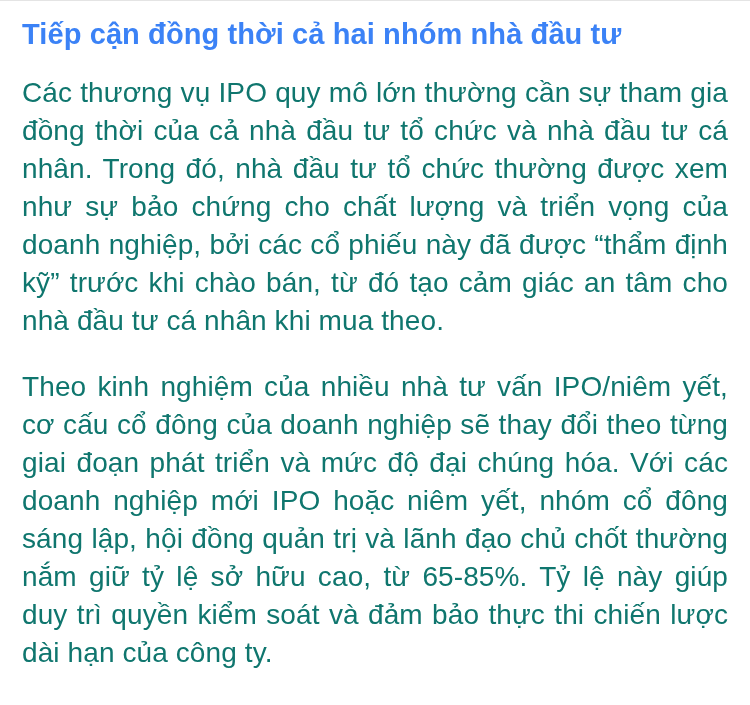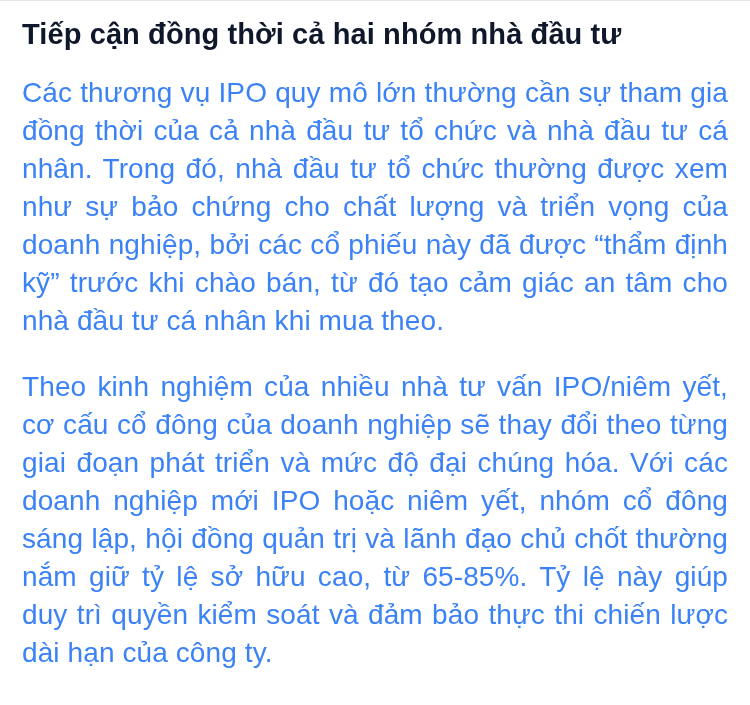--- a/index.html
+++ b/index.html
@@ -22,31 +22,31 @@
     padding: 14px 22px 0 22px;
     color: #212121;
   }
   .article-heading {
     font-size: 29px;
     font-weight: 700;
     line-height: 38px;
     margin: 0;
     padding: 0;
     letter-spacing: 0.1px;
-    color: #0f172a;
+    color: #3b82f6;
   }
   .article-paragraph {
     font-size: 28px;
     font-weight: 400;
     line-height: 38px;
     margin: 0;
     padding: 0;
     text-align: justify;
     letter-spacing: 0.1px;
-    color: #3b82f6;
+    color: #0f766e;
   }
   .article-paragraph.first {
     margin-top: 21px;
   }
   .article-paragraph.second {
     margin-top: 28px;
   }
 </style>
 </head>
 <body>

